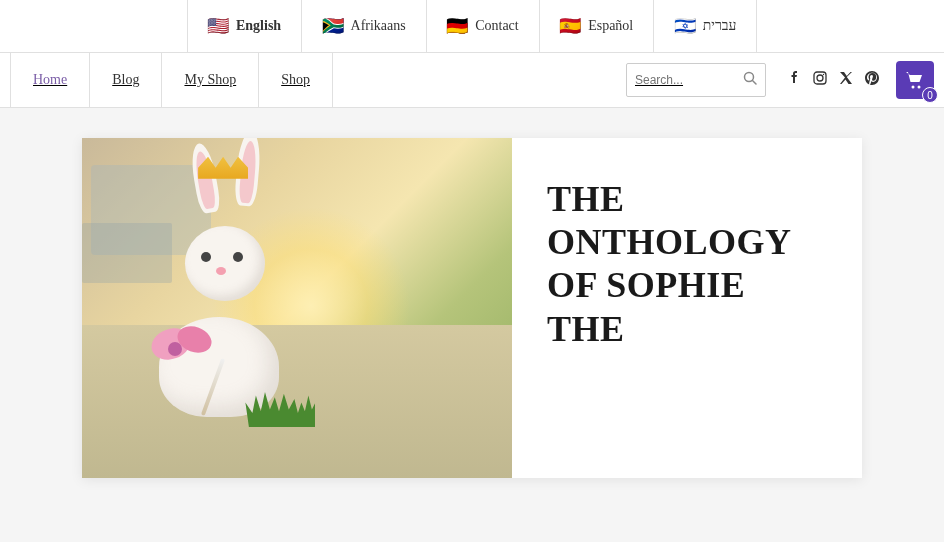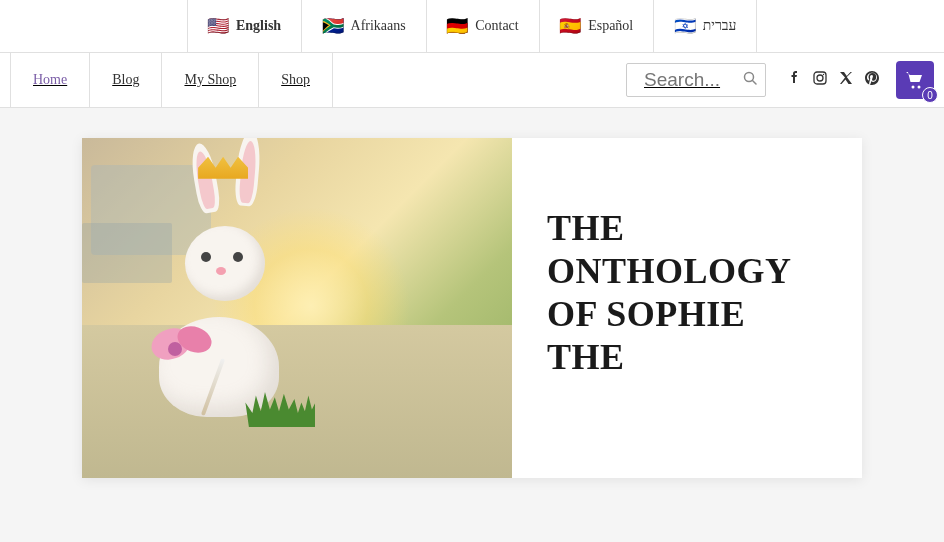--- a/index.html
+++ b/index.html
@@ -65,25 +65,24 @@
       border: 1px solid #ccc;
       border-radius: 2px;
       padding: 4px 8px;
       margin: 0 10px;
       height: 34px;
       width: 140px;
     }
     .search-input {
       border: none;
       outline: none;
-      font-size: 19px;
+      font-size: 12px;
       color: #a16207;
       width: 100%;
       background: transparent;
-      margin-left: 9px;
     }
     .search-icon-svg {
       color: #666;
       font-size: 14px;
       margin-left: 4px;
     }
     .social-icons {
       display: flex;
       align-items: center;
       gap: 10px;
@@ -262,21 +261,20 @@
       width: 70px;
       height: 35px;
       background: #4a8a30;
       border-radius: 5px 5px 0 0;
       clip-path: polygon(5% 100%, 0% 30%, 10% 60%, 15% 10%, 22% 55%, 28% 0%, 35% 50%, 42% 15%, 48% 55%, 55% 5%, 62% 50%, 70% 20%, 75% 60%, 80% 30%, 85% 55%, 90% 10%, 95% 50%, 100% 30%, 100% 100%);
     }
 
     .hero-text {
       padding: 40px 35px;
       display: flex;
-      flex-direction: column;
       justify-content: center;
       flex: 1;
     }
     .hero-title {
       font-family: 'Georgia', serif;
       font-size: 36px;
       font-weight: bold;
       color: #1a1a1a;
       line-height: 1.2;
       letter-spacing: 0.5px;

